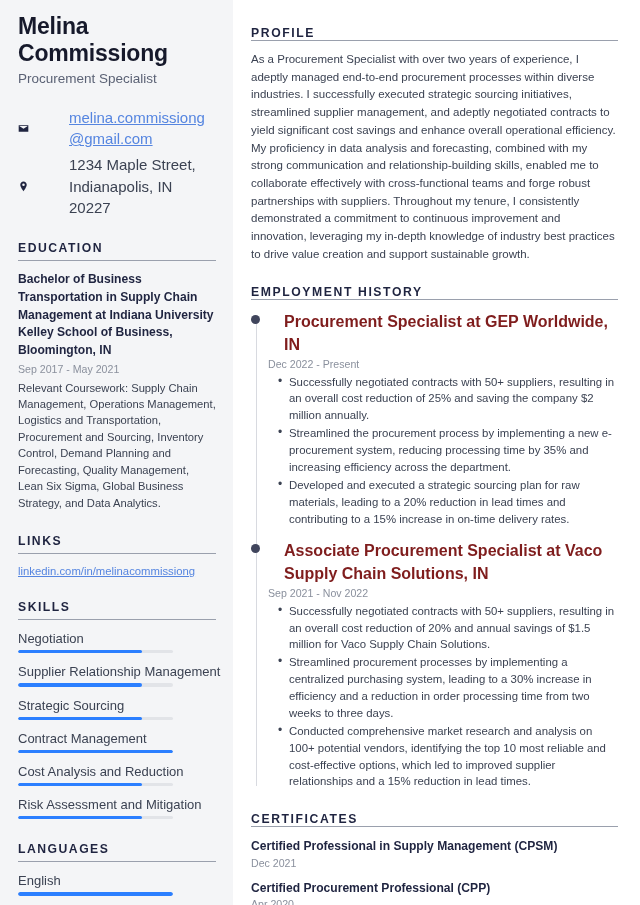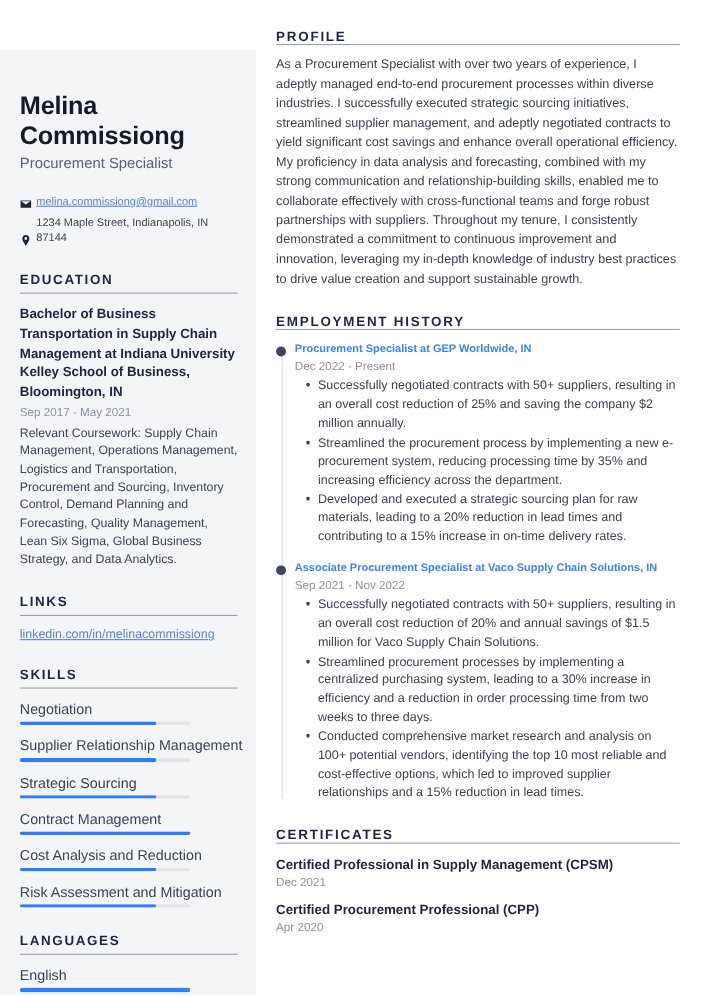--- a/index.html
+++ b/index.html
@@ -18,22 +18,21 @@
     display: flex;
     width: 640px;
     height: 905px;
   }
 
   
   .sidebar {
     width: 233px;
     min-width: 233px;
     background: #f4f5f7;
-    padding: 38px 17px 0 18px;
-    margin-top: 45px;
+    padding: 13px 17px 0 18px;
   }
 
   .name {
     font-size: 23px;
     font-weight: bold;
     line-height: 1.18;
     color: #16192b;
     letter-spacing: -0.2px;
   }
 
@@ -41,25 +40,26 @@
     font-size: 13.5px;
     color: #5b6275;
     margin-top: 3px;
     line-height: 1.3;
   }
 
   .contact-list { margin-top: 19px; }
 
   .contact-row {
     display: flex;
-    align-items: flex-end;
+    align-items: center;
     margin-bottom: 5px;
-    font-size: 10px;
+    font-size: 15px;
     line-height: 1.42;
     color: #3b4252;
+    gap: 36px;
   }
 
   .contact-icon {
     width: 15px;
     min-width: 15px;
     padding-top: 1px;
     color: #1f2440;
     display: flex;
     justify-content: flex-start;
   }
@@ -180,24 +180,25 @@
     position: absolute;
     left: -17px;
     top: 3.5px;
     width: 9px;
     height: 9px;
     border-radius: 50%;
     background: #40455c;
   }
 
   .job-heading {
-    font-size: 10px;
-    font-weight: bold;
-    color: #3b82f6;
+    font-size: 16px;
+    font-weight: bold;
+    color: #7f1d1d;
     line-height: 1.38;
+    margin-left: 16px;
   }
 
   .job-date {
     font-size: 10.6px;
     color: #8a909d;
     margin-top: 2px;
   }
 
   .job-bullets {
     margin-top: 4px;
@@ -255,21 +256,21 @@
             </svg>
           </span>
           <span class="contact-text"><a class="contact-link" href="#">melina.commissiong@gmail.com</a></span>
         </div>
         <div class="contact-row">
           <span class="contact-icon">
             <svg width="11" height="11" viewBox="0 0 16 16" fill="currentColor">
               <path d="M8 .9C5.4.9 3.3 3 3.3 5.6c0 3.5 4.7 9.5 4.7 9.5s4.7-6 4.7-9.5C12.7 3 10.6.9 8 .9zm0 6.5a1.8 1.8 0 1 1 0-3.7 1.8 1.8 0 0 1 0 3.7z"></path>
             </svg>
           </span>
-          <span class="contact-text">1234 Maple Street, Indianapolis, IN 87144</span>
+          <span class="contact-text">1234 Maple Street, Indianapolis, IN 20227</span>
         </div>
       </div>
 
     <section class="side-section">
       <div class="side-head">EDUCATION</div>
       <div class="edu-degree">Bachelor of Business Transportation in Supply Chain Management at Indiana University Kelley School of Business, Bloomington, IN</div>
       <div class="edu-date">Sep 2017 - May 2021</div>
       <div class="edu-desc">Relevant Coursework: Supply Chain Management, Operations Management, Logistics and Transportation, Procurement and Sourcing, Inventory Control, Demand Planning and Forecasting, Quality Management, Lean Six Sigma, Global Business Strategy, and Data Analytics.</div>
     </section>
 

